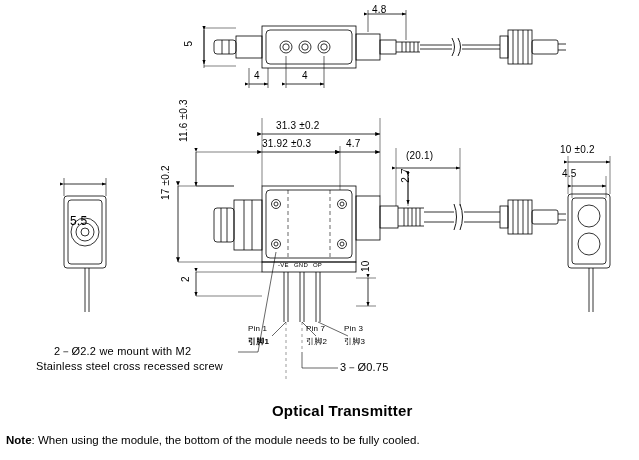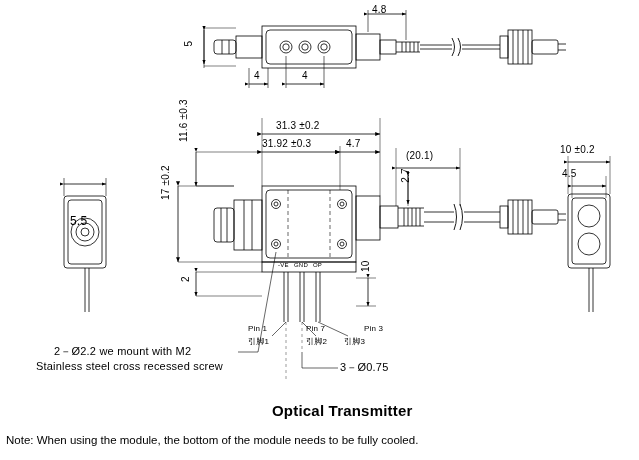--- a/index.html
+++ b/index.html
@@ -21,21 +21,21 @@
     color:#000;
     white-space:nowrap;
   }
   .note{
     position:absolute;
     left:6px;top:434px;
     font-size:11.5px;
     color:#000;
     white-space:nowrap;
   }
-  .note b{font-weight:normal;}
+  .note b{font-weight:bold;}
 </style>
 </head>
 <body>
 
 <div id="stage">
 
   <svg viewBox="0 0 639 460">
     <defs>
       <marker id="ar" markerWidth="7" markerHeight="7" refX="6" refY="2.5" orient="auto">
         <path d="M0,0 L6,2.5 L0,5 z" fill="#000"></path>
@@ -247,26 +247,26 @@
   <div class="cap" style="left:360px;top:272px;font-weight:normal;font-size:10px;transform:rotate(-90deg);transform-origin:left top;">10</div>
 
   <div class="cap" style="left:560px;top:144px;font-weight:normal;font-size:10px;">10 ±0.2</div>
   <div class="cap" style="left:562px;top:168px;font-weight:normal;font-size:10px;">4.5</div>
 
   <div class="cap" style="left:278px;top:262px;font-weight:normal;font-size:6px;">-VE</div>
   <div class="cap" style="left:294px;top:262px;font-weight:normal;font-size:6px;">GND</div>
   <div class="cap" style="left:313px;top:262px;font-weight:normal;font-size:6px;">OP</div>
 
   <div class="cap" style="left:248px;top:324px;font-weight:normal;font-size:8px;">Pin 1</div>
-  <div class="cap" style="left:248px;top:336px;font-weight:normal;font-size:8px;">引脚1</div>
+  <div class="cap" style="left:248px;top:336px;font-weight:bold;font-size:8px;">引脚1</div>
 
   <div class="cap" style="left:306px;top:324px;font-weight:normal;font-size:8px;">Pin 7</div>
   <div class="cap" style="left:306px;top:336px;font-weight:normal;font-size:8px;">引脚2</div>
 
-  <div class="cap" style="left:344px;top:324px;font-weight:normal;font-size:8px;margin-left:20px;">Pin 3</div>
+  <div class="cap" style="left:344px;top:324px;font-weight:normal;font-size:8px;">Pin 3</div>
   <div class="cap" style="left:344px;top:336px;font-weight:normal;font-size:8px;">引脚3</div>
 
   <div class="cap" style="left:54px;top:344px;font-weight:normal;font-size:11px;">2－Ø2.2  we mount with M2</div>
   <div class="cap" style="left:36px;top:360px;font-weight:normal;font-size:11px;">Stainless steel cross recessed screw</div>
   <div class="cap" style="left:340px;top:360px;font-weight:normal;font-size:11px;">3－Ø0.75</div>
 
   <div class="cap" style="left:272px;top:402px;font-size:15px;">Optical Transmitter</div>
 
   <div class="note">
     <b>Note</b><span>: When using the module, the bottom of the module needs to be fully cooled.</span>

